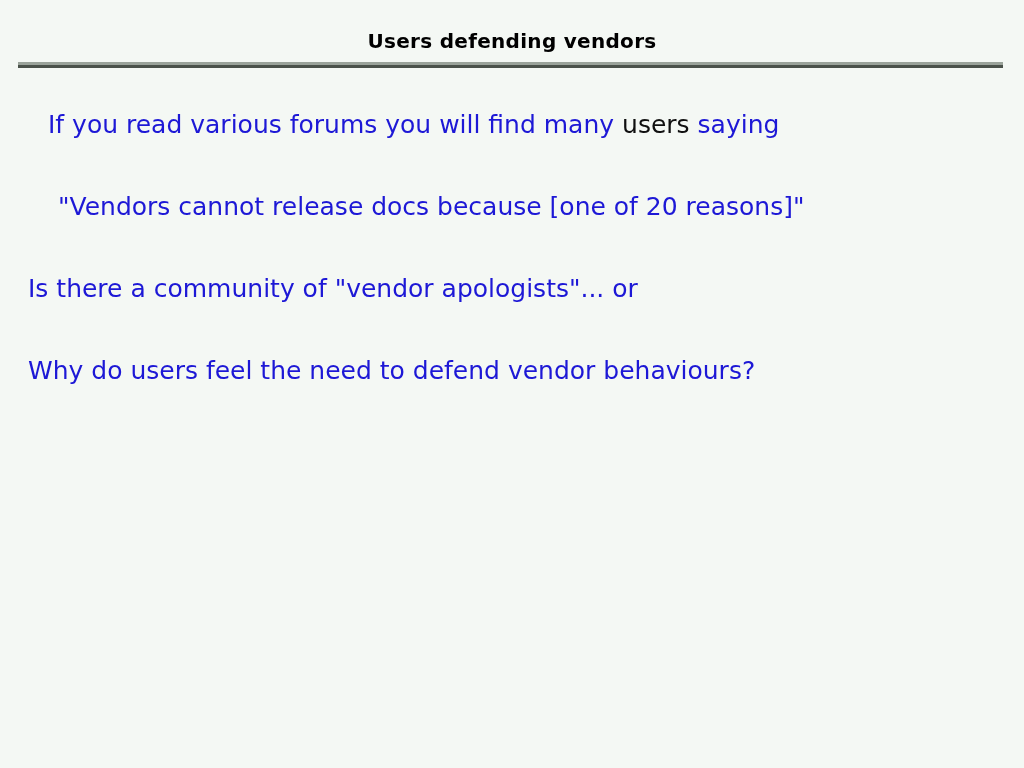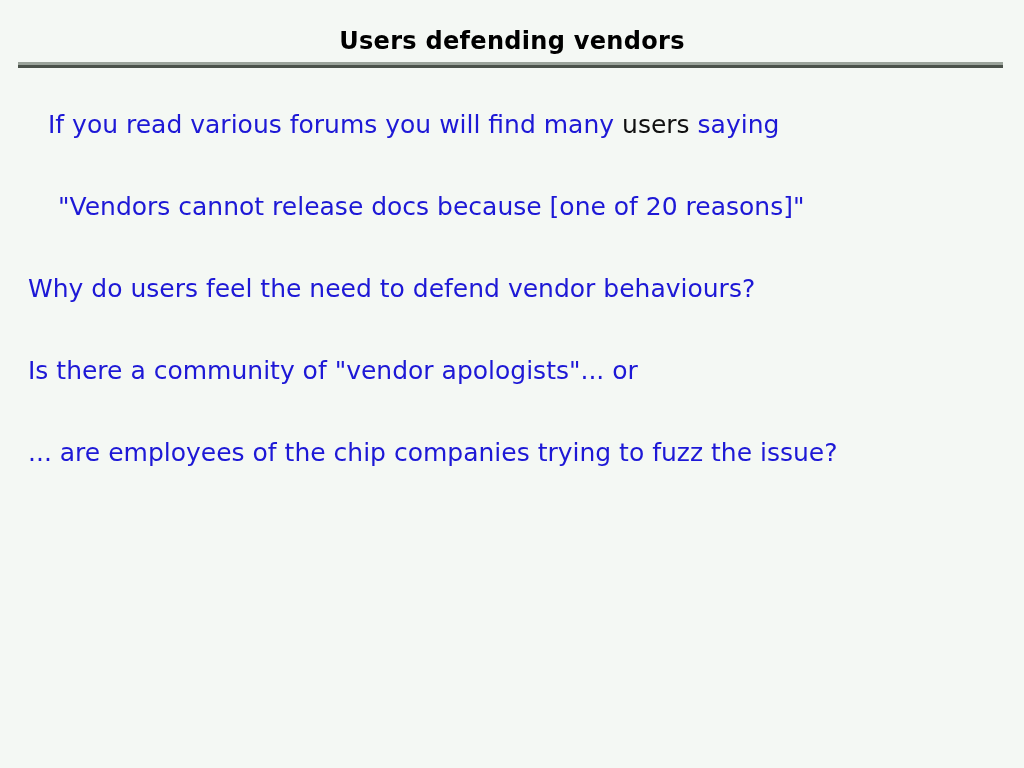--- a/index.html
+++ b/index.html
@@ -26,21 +26,21 @@
 
   
   .slide-title {
     position: absolute;
     left: 0;
     top: 26px;
     width: 1024px;
     text-align: center;
     font-family: "DejaVu Sans", sans-serif;
     font-weight: bold;
-    font-size: 24px;
+    font-size: 20px;
     line-height: 30px;
     letter-spacing: 0.3px;
     color: #000000;
     white-space: nowrap;
   }
 
   
   .title-rule {
     position: absolute;
     left: 18px;
@@ -106,23 +106,22 @@
     <div class="rule-dark"></div>
   </div>
 
   <div class="body-area">
 
     <p class="para gap-first"><span class="seg-blue">If you read various forums you will find many </span><span class="seg-black">users</span><span class="seg-blue"> saying</span></p>
 
     <p class="para gap-normal indent">"Vendors cannot release docs because [one of 20 reasons]"</p>
 
 
+    <p class="para gap-normal">Is there a community of "vendor apologists"... or</p>
+
     <p class="para gap-normal">Why do users feel the need to defend vendor behaviours?</p>
 
-    <p class="para gap-normal">Is there a community of "vendor apologists"... or</p>
-
-    <p class="para gap-normal">... are employees of the chip companies trying to fuzz the issue?</p>
 
 
 
   </div>
 
 </div>
 
 </body></html>

